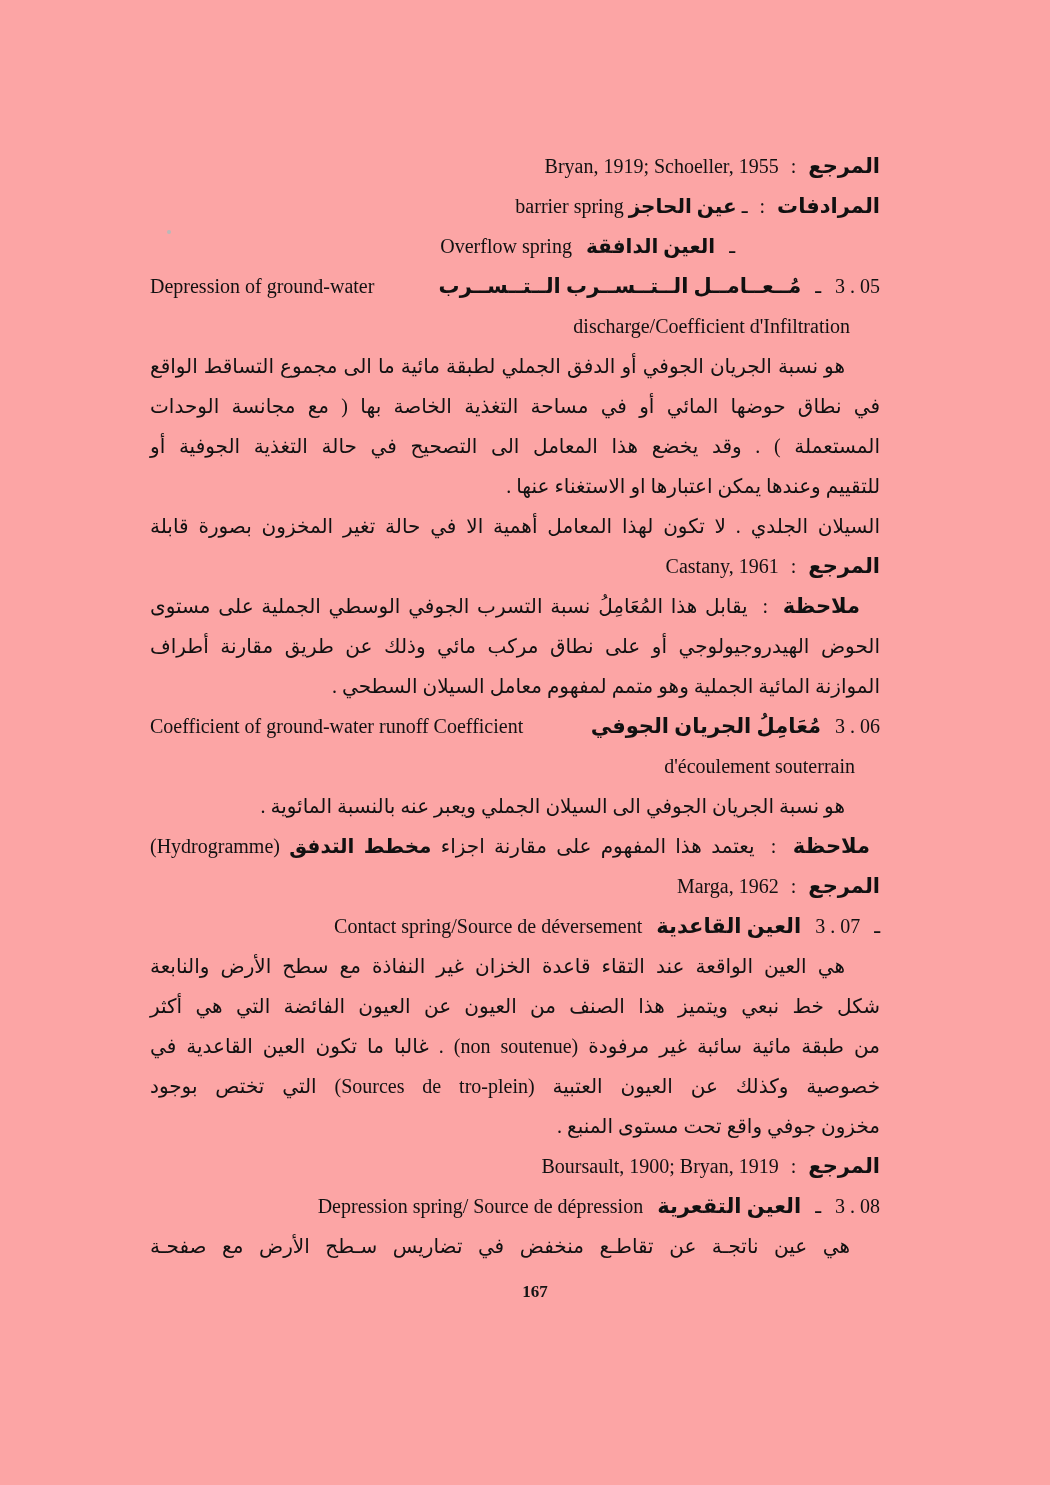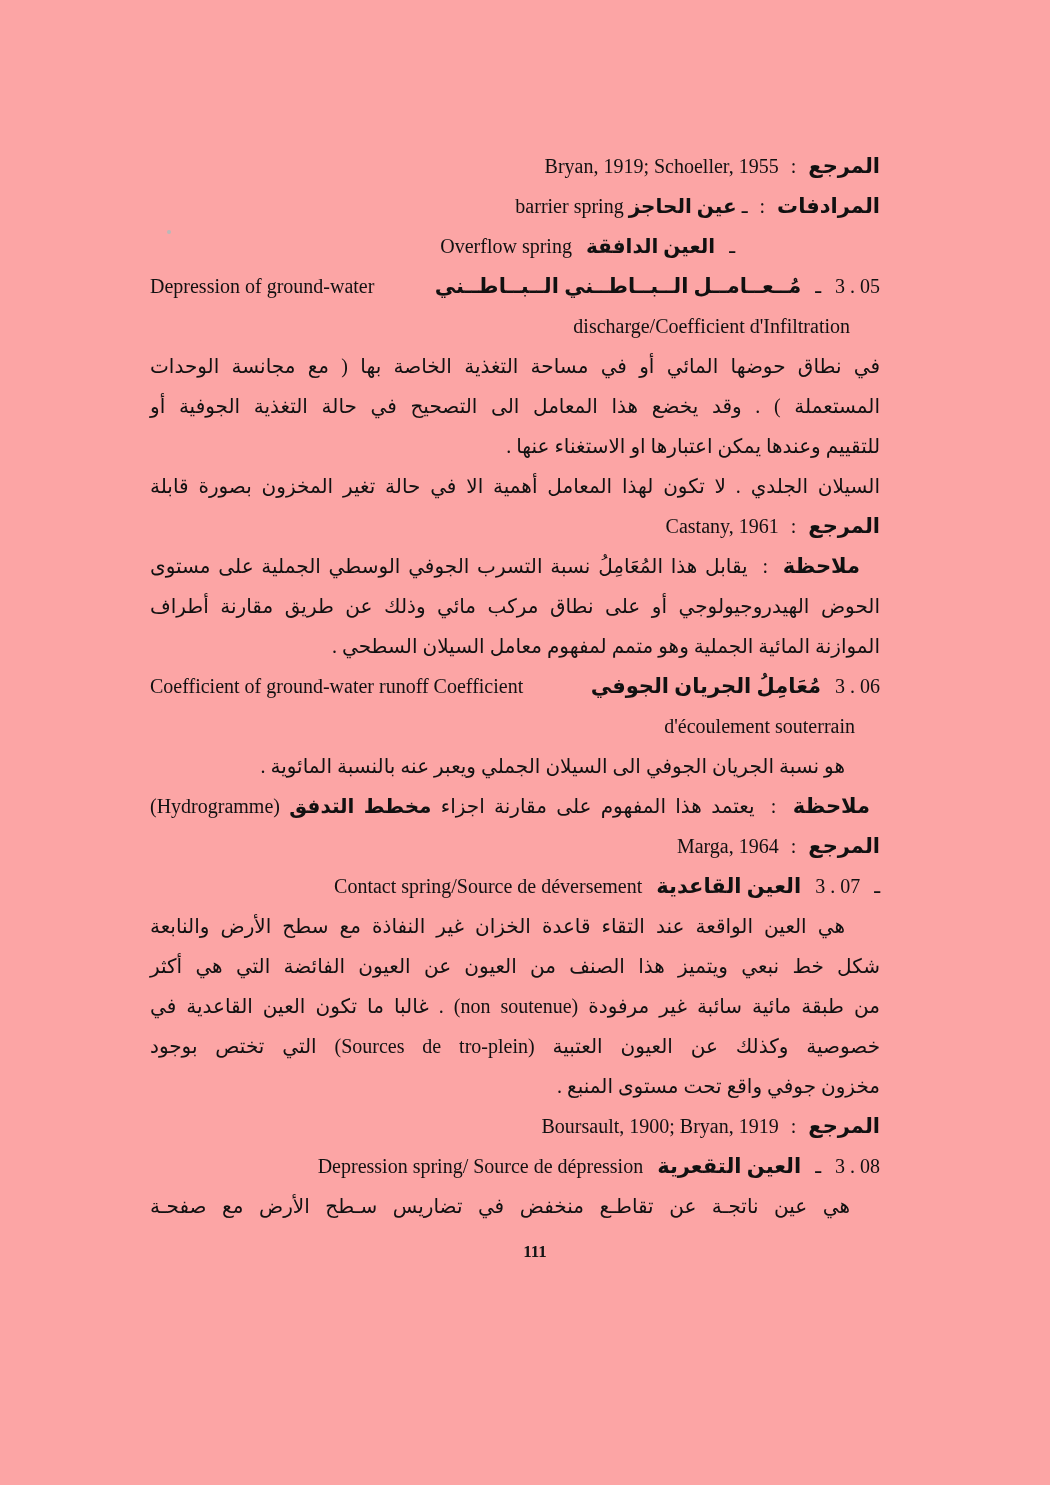--- a/index.html
+++ b/index.html
@@ -89,28 +89,29 @@
     <div class="ln pr145 hrow">
       <span>ـ</span>
       <span class="b">العين الدافقة</span>
       <span class="lat" dir="ltr">Overflow spring</span>
     </div>
 
     <div class="ln hflex">
       <span class="grp">
         <span class="num" dir="ltr">3 . 05</span>
         <span>ـ</span>
-        <span class="hAr">مُــعــامــل الــبــاطــني الــبــاطــني</span>
+        <span class="hAr">مُــعــامــل الــتــســرب الــتــســرب</span>
       </span>
       <span class="lat hLat" dir="ltr">Depression of ground-water</span>
     </div>
     <div class="ln pr30">
       <span class="lat hLat" dir="ltr">discharge/Coefficient d'Infiltration</span>
     </div>
 
+    <div class="ln just ind35">هو نسبة الجريان الجوفي أو الدفق الجملي لطبقة مائية ما الى مجموع التساقط الواقع</div>
     <div class="ln just">في نطاق حوضها المائي أو في مساحة التغذية الخاصة بها ( مع مجانسة الوحدات</div>
     <div class="ln just">المستعملة ) . وقد يخضع هذا المعامل الى التصحيح في حالة التغذية الجوفية أو</div>
     <div class="ln">للتقييم وعندها يمكن اعتبارها او الاستغناء عنها .</div>
     <div class="ln just">السيلان الجلدي . لا تكون لهذا المعامل أهمية الا في حالة تغير المخزون بصورة قابلة</div>
 
     <div class="ln">
       <span class="lbl">المرجع</span>
       <span class="colon">:</span>
       <span class="lat" dir="ltr">Castany, 1961</span>
     </div>
@@ -140,21 +141,21 @@
       <span class="lbl">ملاحظة</span>
       <span class="colon">:</span>
       <span>يعتمد هذا المفهوم على مقارنة اجزاء</span>
       <span class="b">مخطط التدفق</span>
       <span class="lat" dir="ltr">(Hydrogramme)</span>
     </div>
 
     <div class="ln">
       <span class="lbl">المرجع</span>
       <span class="colon">:</span>
-      <span class="lat" dir="ltr">Marga, 1964</span>
+      <span class="lat" dir="ltr">Marga, 1962</span>
     </div>
 
     <div class="ln hrow">
       <span>ـ</span>
       <span class="num" dir="ltr">3 . 07</span>
       <span class="hAr">العين القاعدية</span>
       <span class="lat hLat" dir="ltr">Contact spring/Source de déversement</span>
     </div>
 
     <div class="ln just ind35">هي العين الواقعة عند التقاء قاعدة الخزان غير النفاذة مع سطح الأرض والنابعة</div>
@@ -173,15 +174,15 @@
       <span class="num" dir="ltr">3 . 08</span>
       <span>ـ</span>
       <span class="hAr">العين التقعرية</span>
       <span class="lat hLat" dir="ltr">Depression spring/ Source de dépression</span>
     </div>
 
     <div class="ln just ind30">هي عين ناتجـة عن تقاطـع منخفض في تضاريس سـطح الأرض مع صفحـة</div>
 
   </div>
 
-  <div class="pagenum">111</div>
+  <div class="pagenum">167</div>
   <div class="speck"></div>
 </div>
 
 </body></html>

